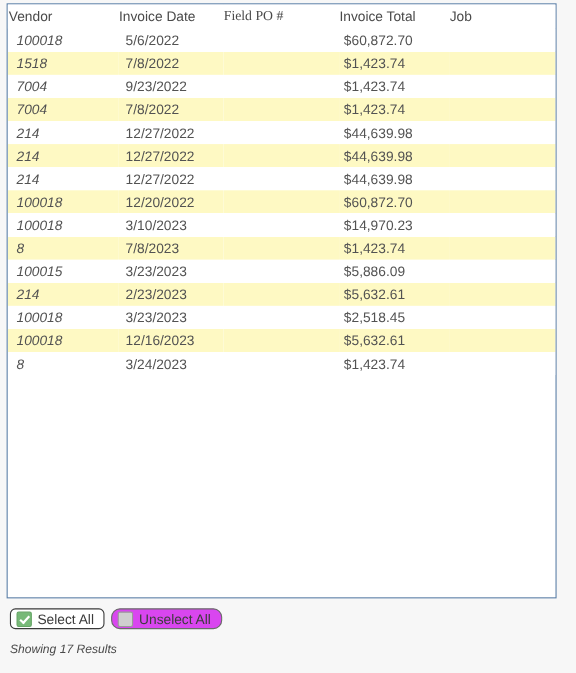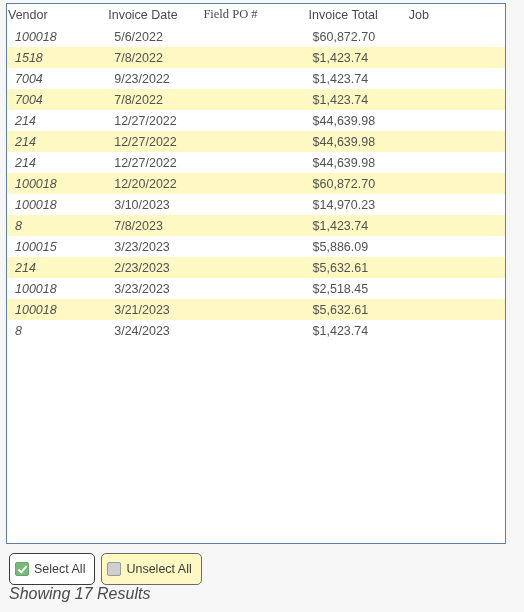--- a/index.html
+++ b/index.html
@@ -88,34 +88,35 @@
     display: flex;
     gap: 6px;
     align-items: center;
   }
 
   .tool-button {
     display: inline-flex;
     align-items: center;
     gap: 5px;
     box-sizing: border-box;
-    height: 32px;
+    height: 19px;
     padding: 0 9px 0 5px;
     border: 1px solid #3a3a3a;
     border-radius: 5px;
     background: #ffffff;
     font-size: 12.5px;
     color: #3c3c3c;
     cursor: pointer;
     user-select: none;
   }
   .tool-button.muted {
-    background: #fef9c3;
+    background: #d946ef;
     border-color: #6b6b6b;
     color: #3c3c3c;
+    border-radius: 8px;
   }
 
   .cbox {
     width: 14px;
     height: 14px;
     box-sizing: border-box;
     border-radius: 2px;
     display: inline-block;
     position: relative;
     flex: none;
@@ -139,21 +140,21 @@
     background: #cfcfcf;
     border: 1.5px solid #9a9a9a;
   }
 
   
   #status-line {
     position: absolute;
     left: 9px;
     top: 585px;
     font-style: italic;
-    font-size: 16px;
+    font-size: 11px;
     color: #4a4a4a;
   }
 </style>
 </head>
 <body>
 
 <div id="grid-panel">
   <table class="grid">
     <thead>
       <tr>
@@ -251,21 +252,21 @@
         </tr>
         <tr class="norm">
           <td class="c-vendor">100018</td>
           <td class="c-date">3/23/2023</td>
           <td class="c-po"></td>
           <td class="c-total">$2,518.45</td>
           <td class="c-job"></td>
         </tr>
         <tr class="alt">
           <td class="c-vendor">100018</td>
-          <td class="c-date">3/21/2023</td>
+          <td class="c-date">12/16/2023</td>
           <td class="c-po"></td>
           <td class="c-total">$5,632.61</td>
           <td class="c-job"></td>
         </tr>
         <tr class="norm">
           <td class="c-vendor">8</td>
           <td class="c-date">3/24/2023</td>
           <td class="c-po"></td>
           <td class="c-total">$1,423.74</td>
           <td class="c-job"></td>

